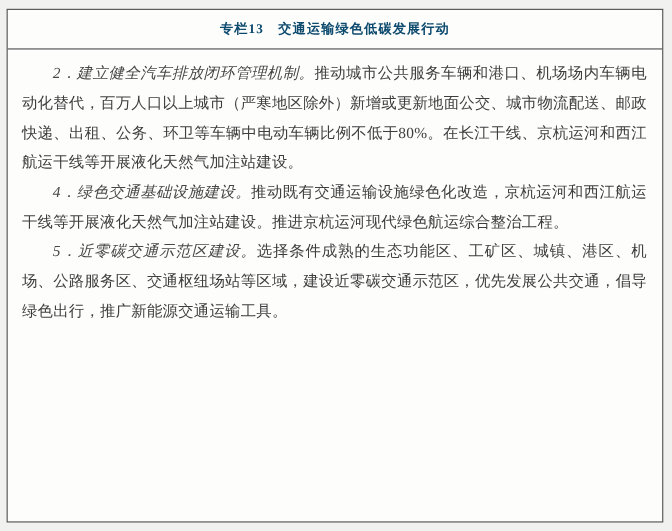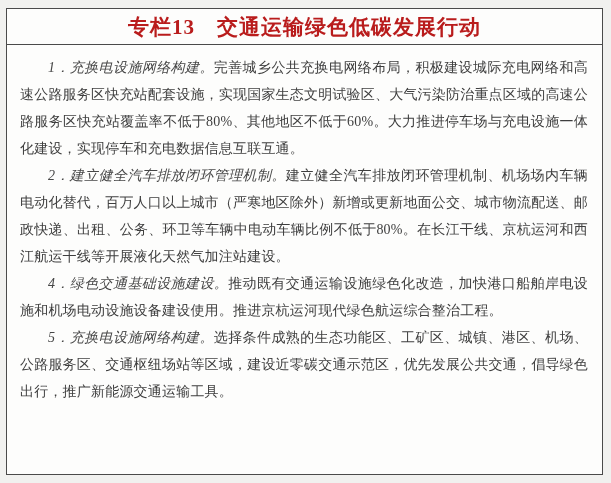--- a/index.html
+++ b/index.html
@@ -26,23 +26,23 @@
   }
   .title-bar {
     box-sizing: border-box;
     height: 36px;
     border-bottom: 1px solid #4a4a4a;
     display: flex;
     align-items: center;
     justify-content: center;
   }
   .title-text {
-    font-size: 21px;
+    font-size: 12px;
     font-weight: bold;
-    color: #b91c1c;
+    color: #0c4a6e;
     letter-spacing: 1px;
     font-family: "Liberation Serif", "DejaVu Serif", serif;
   }
   .content {
     box-sizing: border-box;
     padding: 9px 14px 12px 13px;
     min-height: 429px;
   }
   .para {
     margin: 0;
@@ -63,24 +63,23 @@
 
 <div class="page">
   <div class="panel">
 
     <div class="title-bar">
       <span class="title-text">专栏13　交通运输绿色低碳发展行动</span>
     </div>
 
     <div class="content">
 
-      <p class="para"><span class="lead">1．</span><span class="lead">充换电设施网络构建。</span><span>完善城乡公共充换电网络布局，积极建设城际充电网络和高速公路服务区快充站配套设施，实现国家生态文明试验区、大气污染防治重点区域的高速公路服务区快充站覆盖率不低于80%、其他地区不低于60%。大力推进停车场与充电设施一体化建设，实现停车和充电数据信息互联互通。</span></p>
 
-      <p class="para"><span class="lead">2．</span><span class="lead">建立健全汽车排放闭环管理机制。</span><span>建立健全汽车排放闭环管理机制、机场场内车辆电动化替代，百万人口以上城市（严寒地区除外）新增或更新地面公交、城市物流配送、邮政快递、出租、公务、环卫等车辆中电动车辆比例不低于80%。在长江干线、京杭运河和西江航运干线等开展液化天然气加注站建设。</span></p>
+      <p class="para"><span class="lead">2．</span><span class="lead">建立健全汽车排放闭环管理机制。</span><span>推动城市公共服务车辆和港口、机场场内车辆电动化替代，百万人口以上城市（严寒地区除外）新增或更新地面公交、城市物流配送、邮政快递、出租、公务、环卫等车辆中电动车辆比例不低于80%。在长江干线、京杭运河和西江航运干线等开展液化天然气加注站建设。</span></p>
 
 
-      <p class="para"><span class="lead">4．</span><span class="lead">绿色交通基础设施建设。</span><span>推动既有交通运输设施绿色化改造，加快港口船舶岸电设施和机场电动设施设备建设使用。推进京杭运河现代绿色航运综合整治工程。</span></p>
+      <p class="para"><span class="lead">4．</span><span class="lead">绿色交通基础设施建设。</span><span>推动既有交通运输设施绿色化改造，京杭运河和西江航运干线等开展液化天然气加注站建设。推进京杭运河现代绿色航运综合整治工程。</span></p>
 
-      <p class="para"><span class="lead">5．</span><span class="lead">充换电设施网络构建。</span><span>选择条件成熟的生态功能区、工矿区、城镇、港区、机场、公路服务区、交通枢纽场站等区域，建设近零碳交通示范区，优先发展公共交通，倡导绿色出行，推广新能源交通运输工具。</span></p>
+      <p class="para"><span class="lead">5．</span><span class="lead">近零碳交通示范区建设。</span><span>选择条件成熟的生态功能区、工矿区、城镇、港区、机场、公路服务区、交通枢纽场站等区域，建设近零碳交通示范区，优先发展公共交通，倡导绿色出行，推广新能源交通运输工具。</span></p>
 
     </div>
   </div>
 </div>
 
 </body></html>

